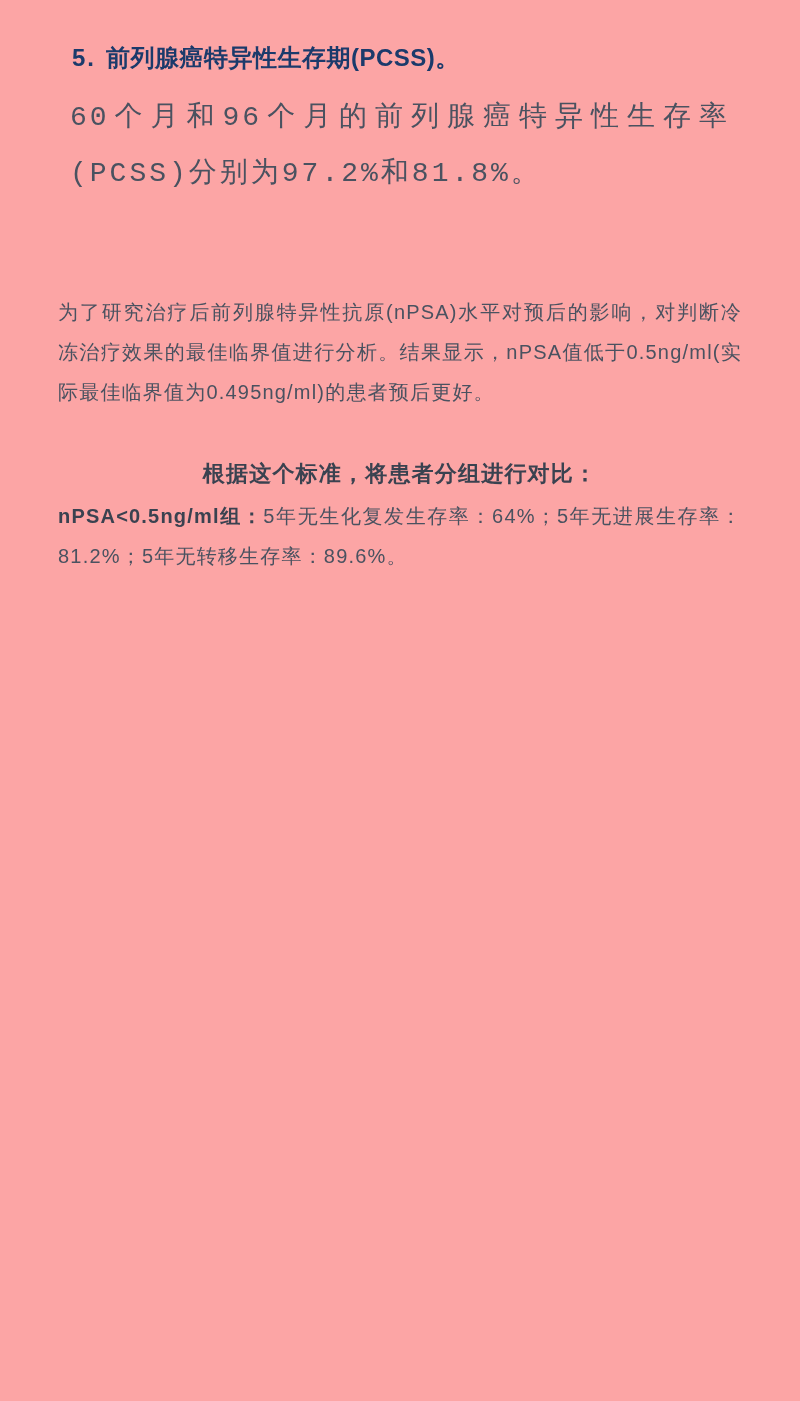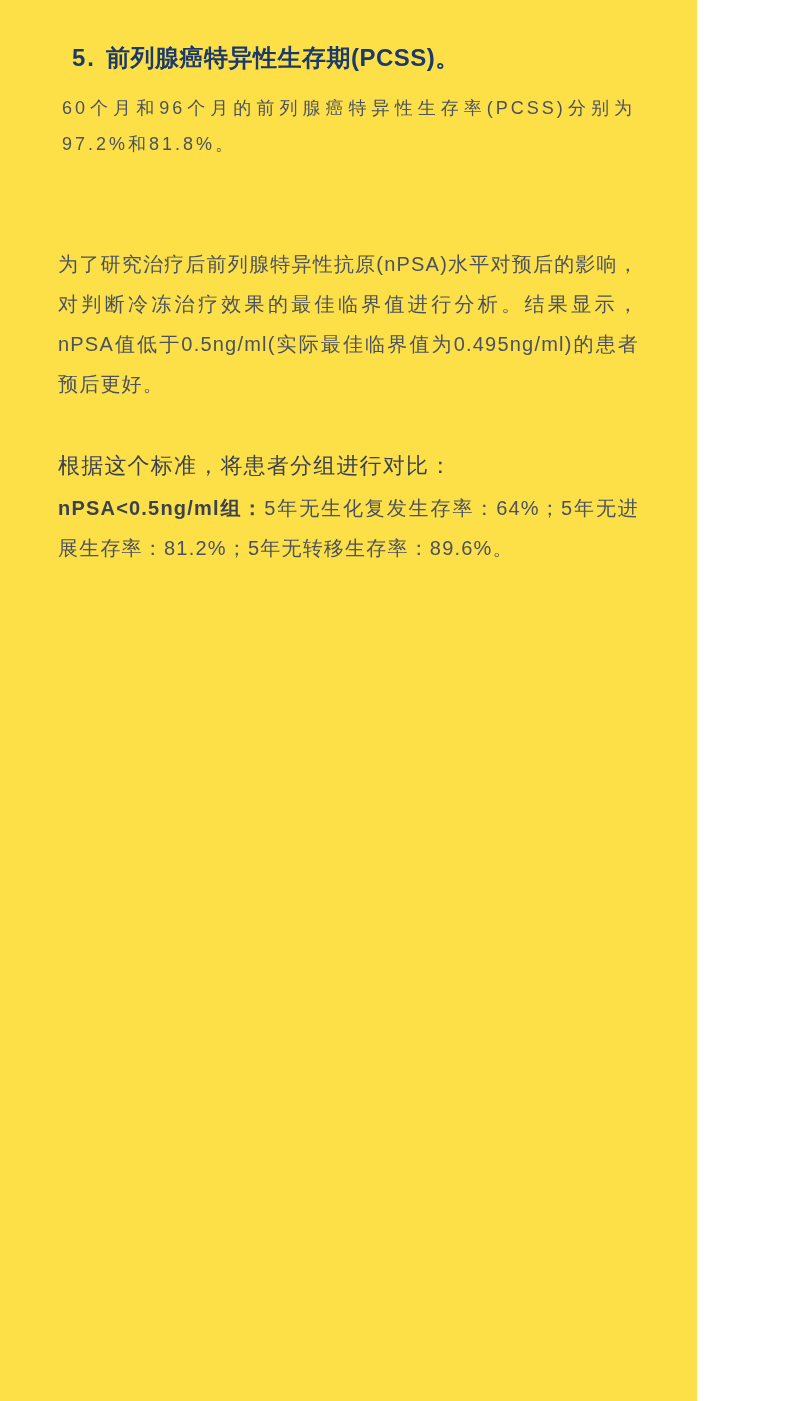--- a/index.html
+++ b/index.html
@@ -8,25 +8,25 @@
     background: #ffffff;
   }
   body {
     width: 800px;
     min-height: 1401px;
     font-family: "Liberation Sans", "DejaVu Sans", sans-serif;
     color: #3c4552;
     -webkit-font-smoothing: antialiased;
   }
   .page {
-    width: 697px;
+    width: 800px;
     min-height: 1401px;
     box-sizing: border-box;
     padding: 40px 58px 42px 58px;
-    background: #fde047;
+    background: #fca5a5;
   }
 
   .section {
     margin: 0;
   }
 
   .section-heading {
     color: #1b3a6b;
     font-weight: 700;
     font-size: 24px;
@@ -34,50 +34,52 @@
     letter-spacing: 0.5px;
     margin: 0 0 14px 0;
     padding-left: 14px;
   }
   .section-heading .num {
     letter-spacing: 2px;
     margin-right: 10px;
   }
 
   .body-text {
-    font-size: 18px;
+    font-size: 28px;
     line-height: 2.0;
     color: #4a5260;
     letter-spacing: 1.2px;
-    margin: 4px;
+    margin: 12px;
     text-align: justify;
+    font-family: Liberation Mono, monospace;
   }
   .body-text.loose {
     letter-spacing: 3.0px;
   }
 
   .gap-lg { height: 78px; }
   .gap-md { height: 40px; }
 
   .para {
     font-size: 20px;
     line-height: 2.0;
     color: #4a5260;
     letter-spacing: 1.2px;
     margin: 0;
     text-align: justify;
   }
 
   .strong-title {
     font-size: 22px;
-    font-weight: 400;
+    font-weight: 700;
     color: #3a4250;
     line-height: 2.0;
     letter-spacing: 1.2px;
     margin: 0;
+    text-align: center;
   }
 
   .inline-strong {
     font-weight: 700;
     color: #3a4250;
   }
 </style>
 </head>
 <body>
 

